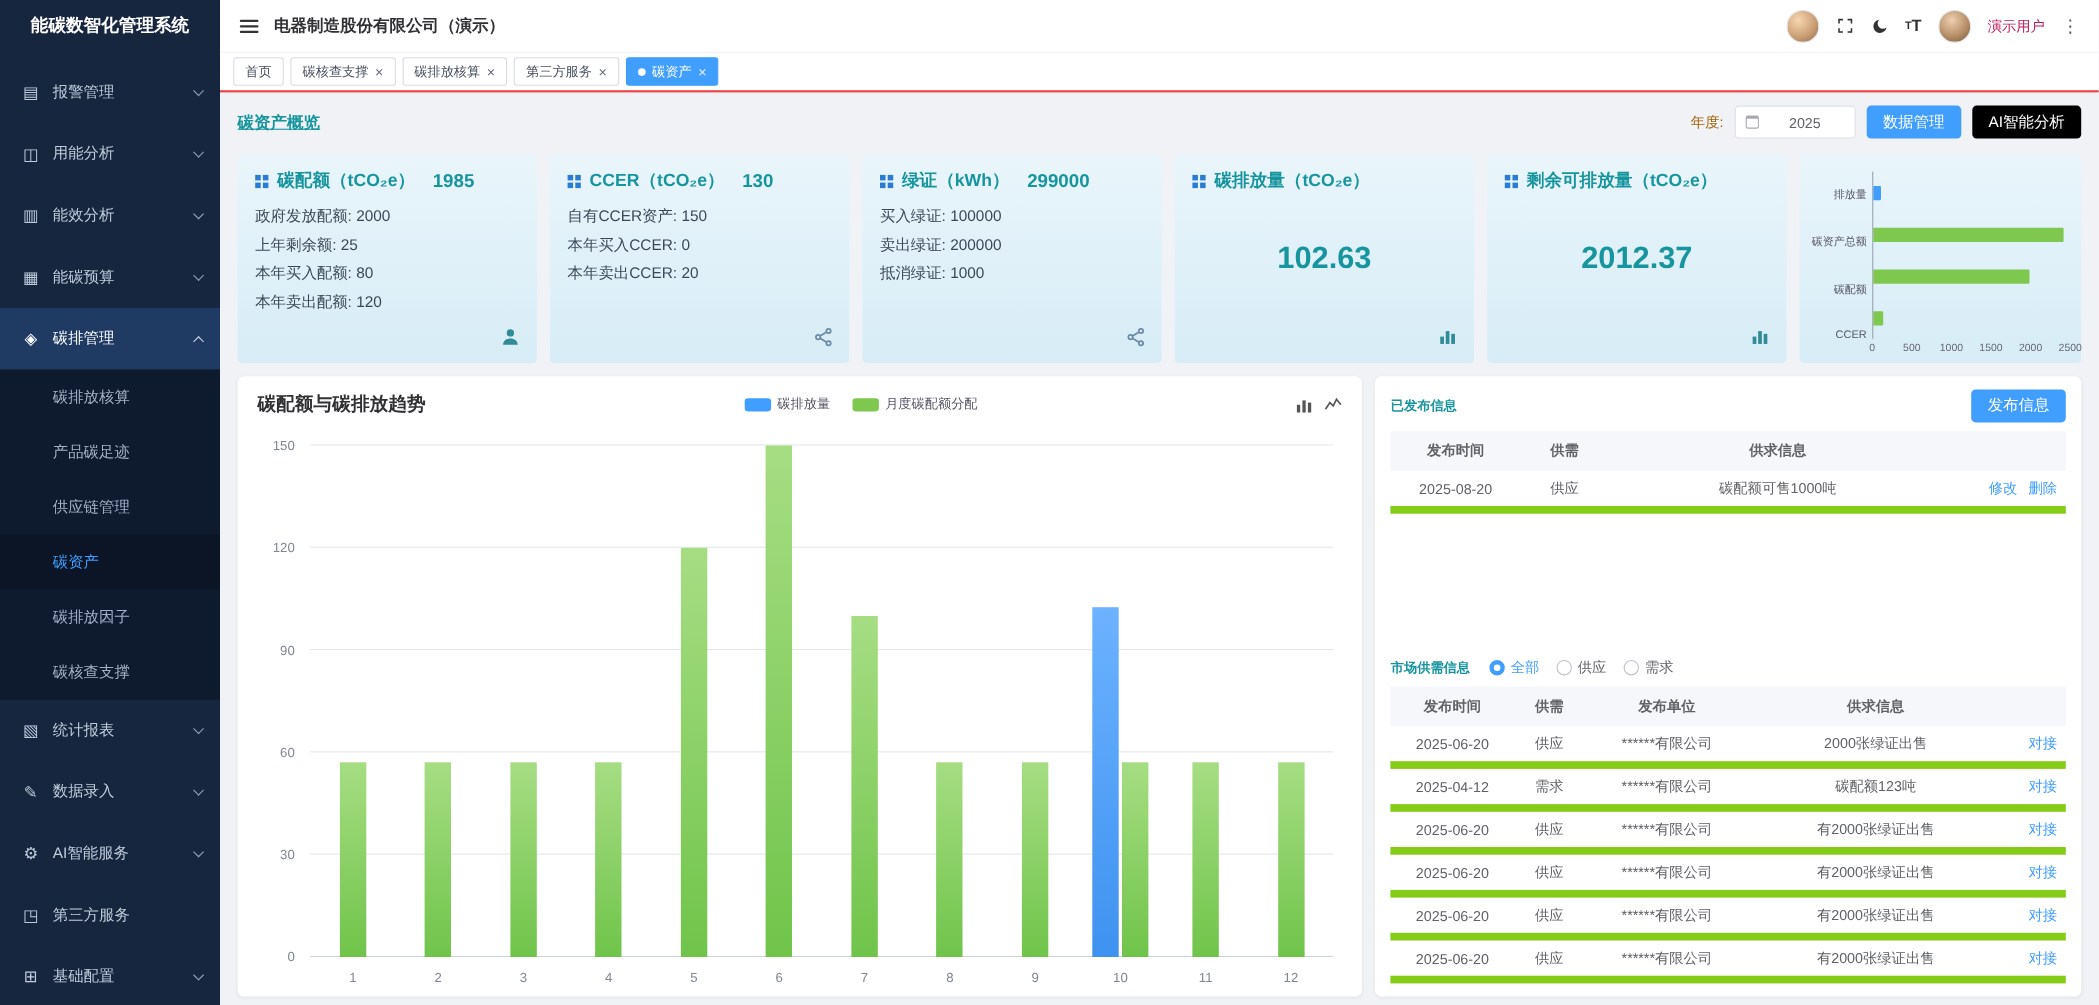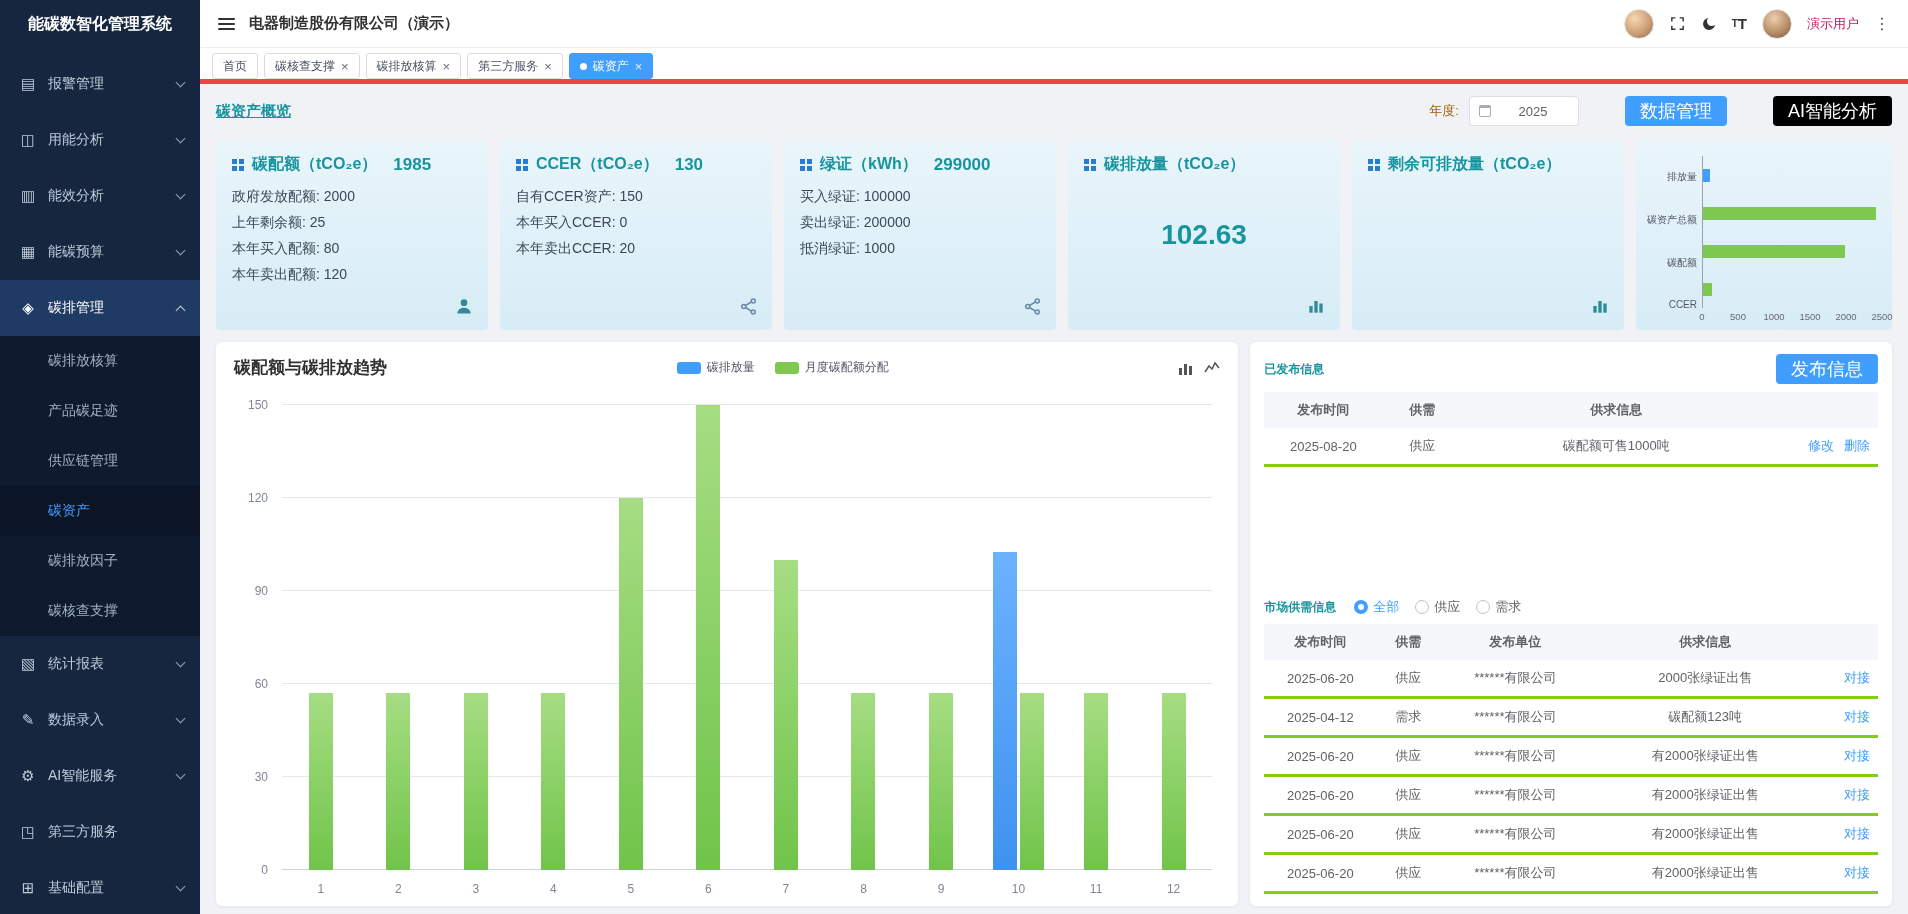--- a/index.html
+++ b/index.html
@@ -32,36 +32,36 @@
   .company { margin-left:14px; font-size:15px; font-weight:bold; color:#303133; }
   .topbar-right { margin-left:auto; display:flex; align-items:center; gap:15px; }
   .avatar { width:30px; height:30px; border-radius:50%; background:radial-gradient(circle at 35% 30%, #f7d7b0, #c89b72 60%, #8a6a4a); border:1px solid #e3e3e3; }
   .avatar.av2 { background:radial-gradient(circle at 40% 30%, #f0cfae, #b08a62 60%, #6f5640); }
   .hicon { display:inline-flex; align-items:center; color:#333; }
   .fonticon .t1 { font-size:10px; font-weight:bold; }
   .fonticon .t2 { font-size:15px; font-weight:bold; }
   .uname { font-size:13px; color:#be185d; }
   .vdots { font-size:16px; color:#555; }
 
-  .tabbar { height:36px; background:#fff; display:flex; align-items:flex-end; gap:6px; padding:0 12px; border-bottom:5px solid #ef4444; flex:0 0 36px; }
+  .tabbar { height:36px; background:#fff; display:flex; align-items:center; gap:6px; padding:0 12px; border-bottom:2px solid #ef4444; flex:0 0 36px; }
   .tab { height:26px; display:inline-flex; align-items:center; gap:6px; padding:0 10px; border:1px solid #d9dce1; border-radius:3px; font-size:12px; color:#495060; background:#fff; }
   .tab.active { background:#409eff; border-color:#409eff; color:#fff; }
   .tab-dot { width:7px; height:7px; border-radius:50%; background:#fff; }
   .tab-close { font-size:13px; opacity:.85; }
 
   .content { flex:1; padding:10px 16px 8px 16px; display:flex; flex-direction:column; gap:12px; min-height:0; }
 
   .overview-row { display:flex; align-items:center; height:34px; flex:0 0 34px; }
   .page-title { color:#17959f; font-weight:bold; font-size:15px; text-decoration:underline; }
   .overview-controls { margin-left:auto; display:flex; align-items:center; gap:10px; }
   .year-label { font-size:13px; font-weight:normal; color:#a16207; }
   .year-input { width:110px; height:30px; background:#fff; border:1px solid #dcdfe6; border-radius:4px; display:flex; align-items:center; padding:0 9px; gap:6px; }
   .cal-icon { width:12px; height:12px; border:1px solid #a8abb2; border-top:3px solid #a8abb2; border-radius:2px; flex:0 0 12px; }
   .year-value { flex:1; text-align:center; font-size:13px; color:#606266; }
-  .btn { height:30px; border:none; border-radius:4px; color:#fff; font-size:18px; padding:0 15px; font-family:inherit;margin-left:36px; }
+  .btn { height:30px; border:none; border-radius:4px; color:#fff; font-size:14px; padding:0 15px; font-family:inherit; }
   .btn.blue { background:#409eff; }
   .btn.green { background:#000000; }
 
   
   .cards-row { display:flex; gap:12px; height:190px; flex:0 0 190px; }
   .card { flex:1; background:linear-gradient(180deg,#e9f5fb 0%,#d7ecf6 100%); border-radius:4px; padding:14px 16px; position:relative; min-width:0; }
   .card-title-row { display:flex; align-items:center; gap:8px; white-space:nowrap; }
   .grid-icon { display:grid; grid-template-columns:5px 5px; gap:2px; flex:0 0 auto; }
   .grid-icon i { width:5px; height:5px; background:#2a7bd2; display:block; }
   .card-title { color:#17959f; font-size:16px; font-weight:bold; }
@@ -107,21 +107,21 @@
   .xaxis { position:absolute; left:48px; right:8px; bottom:0; height:22px; display:flex; align-items:flex-end; }
   .xlab { flex:1; text-align:center; font-size:12px; color:#808695; }
 
   
   .right-panel { flex:1; padding:12px 14px; display:flex; flex-direction:column; min-width:0; overflow:hidden; }
   .sec-header { display:flex; align-items:center; margin-bottom:8px; flex:0 0 auto; }
   .sec-header.spread { justify-content:space-between; }
   .sec-title { font-size:12px; font-weight:bold; color:#17959f; }
   .table { width:100%; font-size:13px; }
   .thead { display:grid; background:#f5f7fa; height:36px; align-items:center; color:#606266; font-weight:bold; }
-  .trow { display:grid; height:39px; align-items:center; border-bottom:3px solid #84cc16; color:#606266; }
+  .trow { display:grid; height:39px; align-items:center; border-bottom:7px solid #84cc16; color:#606266; }
   .pub-grid { grid-template-columns:118px 80px 1fr 108px; }
   .mkt-grid { grid-template-columns:112px 64px 150px 1fr 58px; }
   .th, .td { text-align:center; overflow:hidden; text-overflow:ellipsis; white-space:nowrap; }
   .td.actions { display:flex; gap:10px; justify-content:flex-end; padding-right:8px; }
   .link { color:#409eff; text-decoration:none; font-size:13px; }
   .pub-spacer { flex:1; min-height:60px; }
   .radios { display:flex; align-items:center; gap:16px; margin-left:18px; }
   .radio { display:inline-flex; align-items:center; gap:5px; }
   .rdot { width:14px; height:14px; border-radius:50%; border:1px solid #c0c4cc; background:#fff; }
   .radio.selected .rdot { border:4px solid #409eff; }
@@ -369,20 +369,21 @@
           <div class="card" data-interactable="false">
             <div class="card-title-row" data-interactable="false">
               <span class="grid-icon" data-interactable="false">
                 <i></i>
                 <i></i>
                 <i></i>
                 <i></i>
               </span>
               <span class="card-title" data-interactable="false">剩余可排放量（tCO₂e）</span>
             </div>
+            <div class="card-big" data-interactable="false">2012.37</div>
             <span class="card-foot-icon" data-interactable="false"><svg viewBox="0 0 24 24" width="20" height="20" fill="#2e8b97">
                 <rect x="4" y="12" width="4" height="8"></rect>
                 <rect x="10" y="6" width="4" height="14"></rect>
                 <rect x="16" y="9" width="4" height="11"></rect>
               </svg></span>
           </div>
           <div class="card mini-card" data-interactable="false">
           <div class="mini-body" data-interactable="false">
             <div class="mini-labels" data-interactable="false">
                 <div class="mini-label" data-interactable="false">排放量</div>

